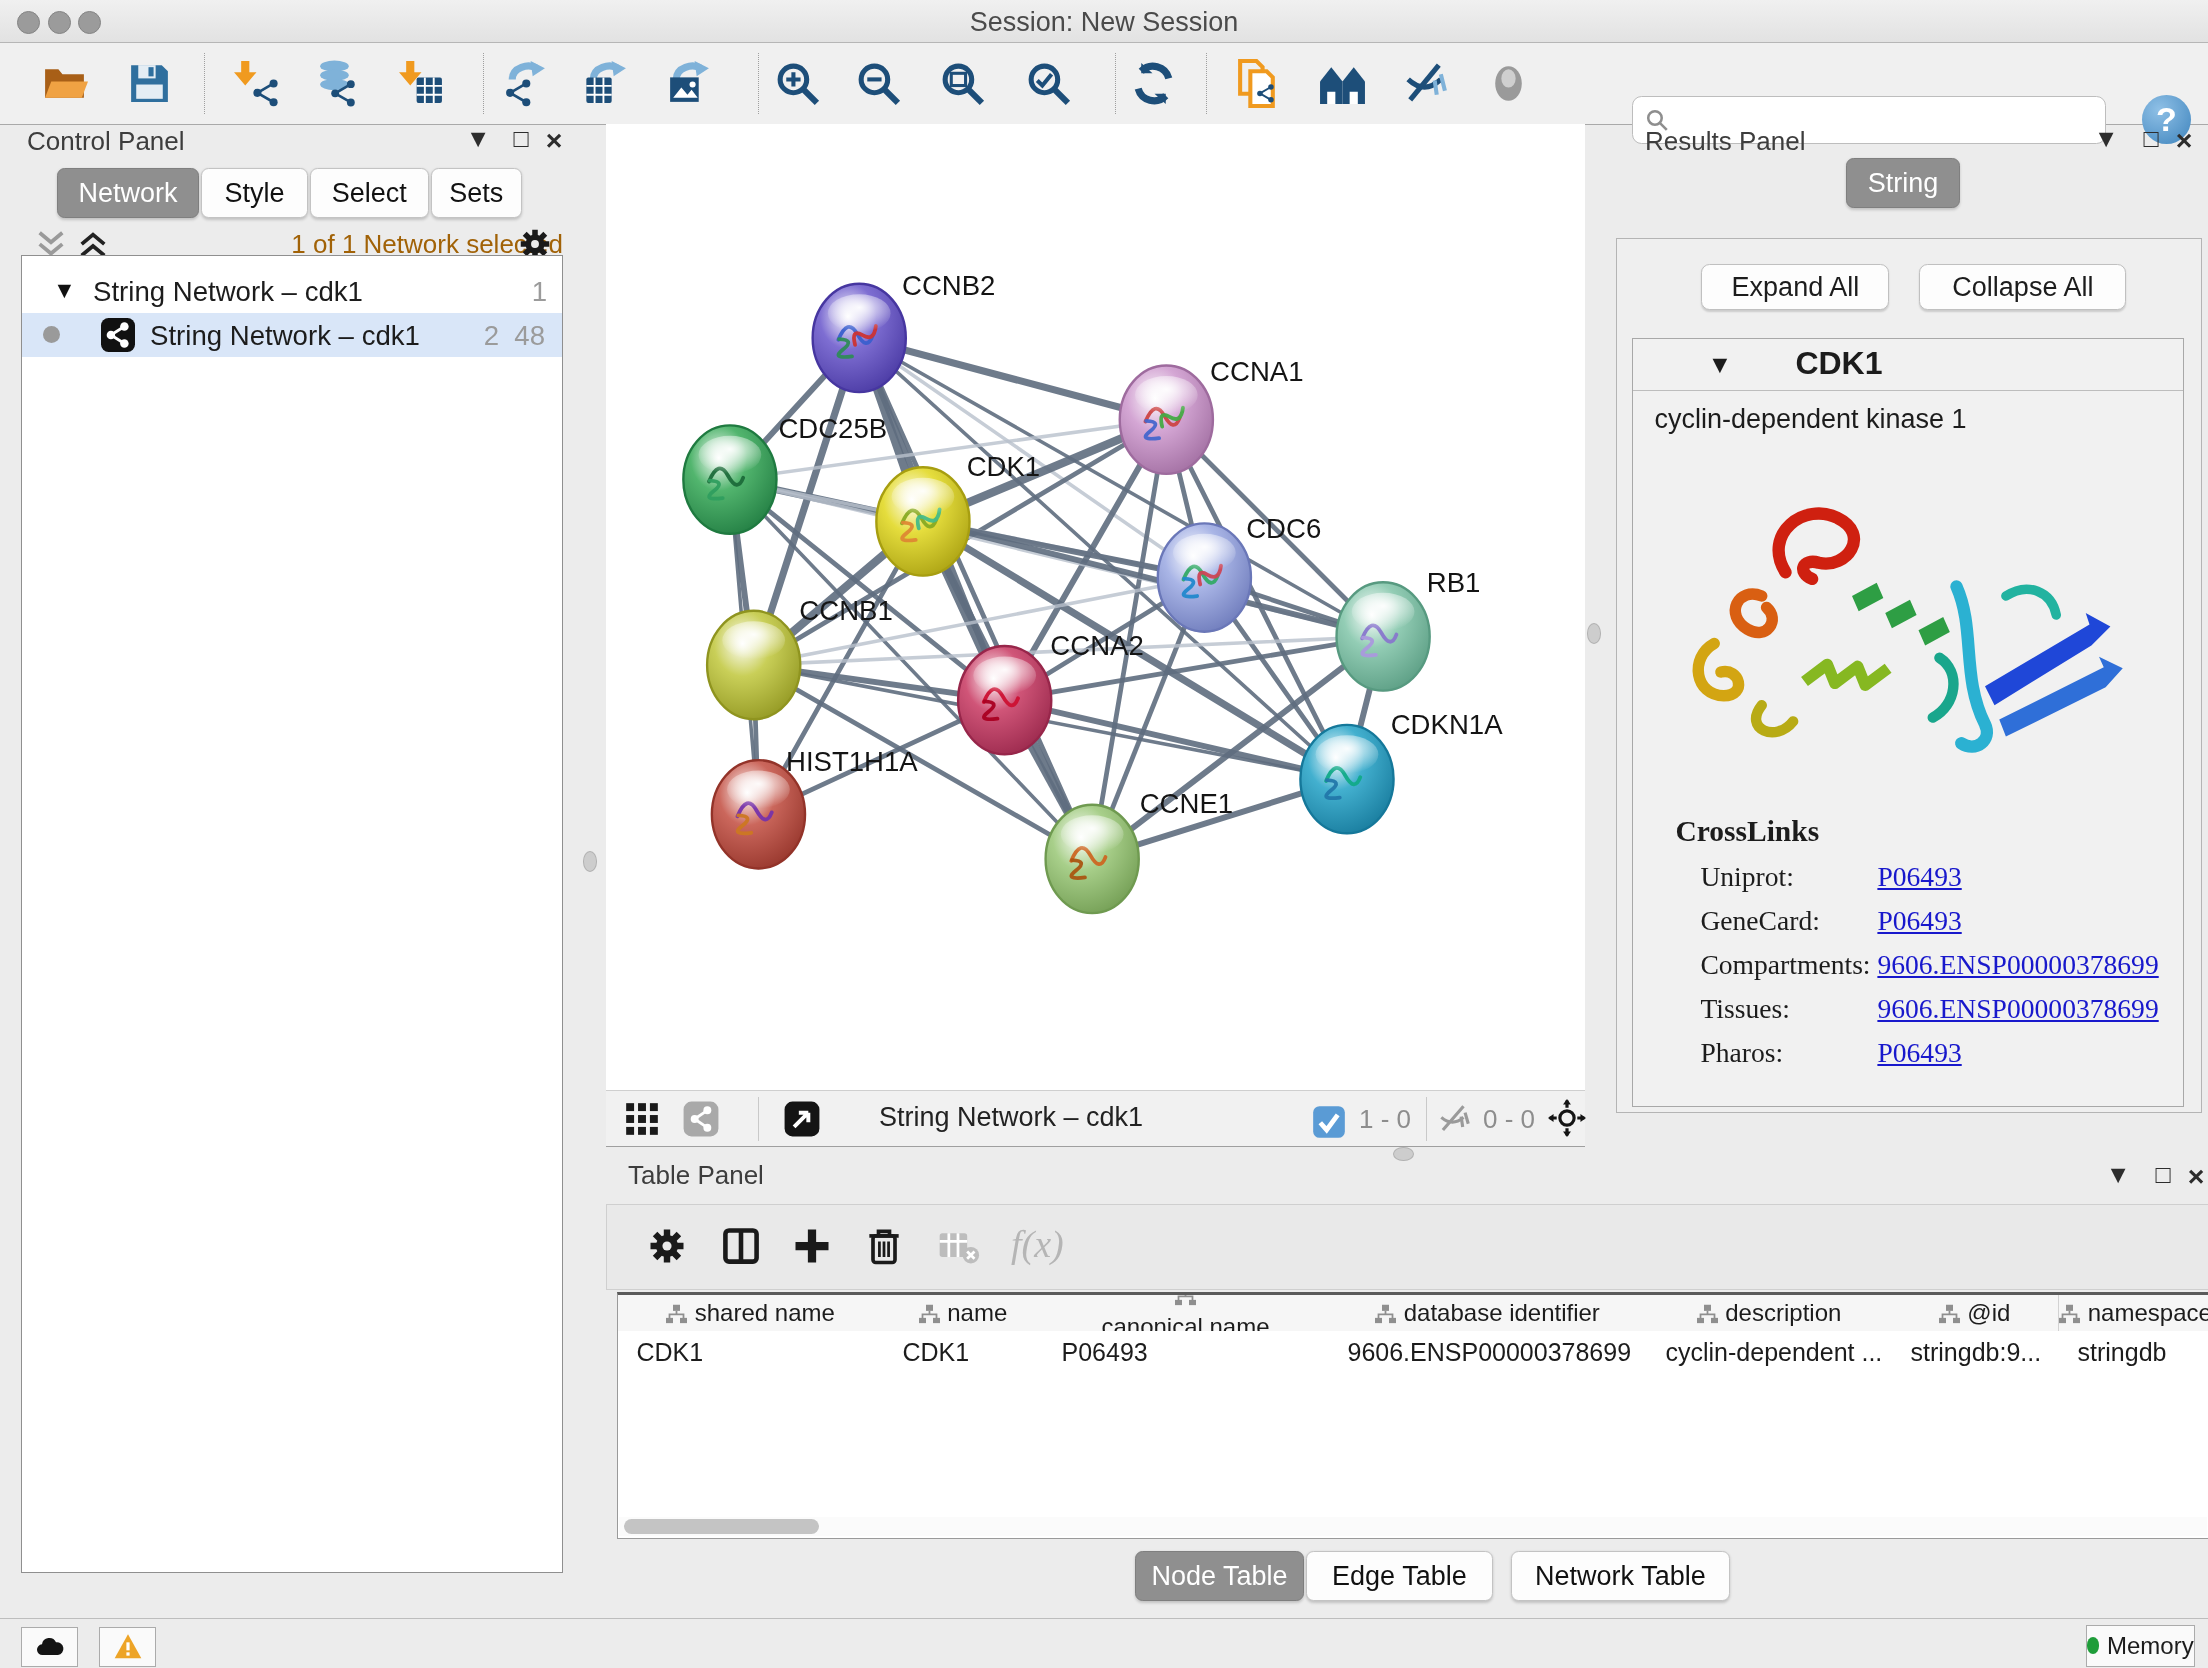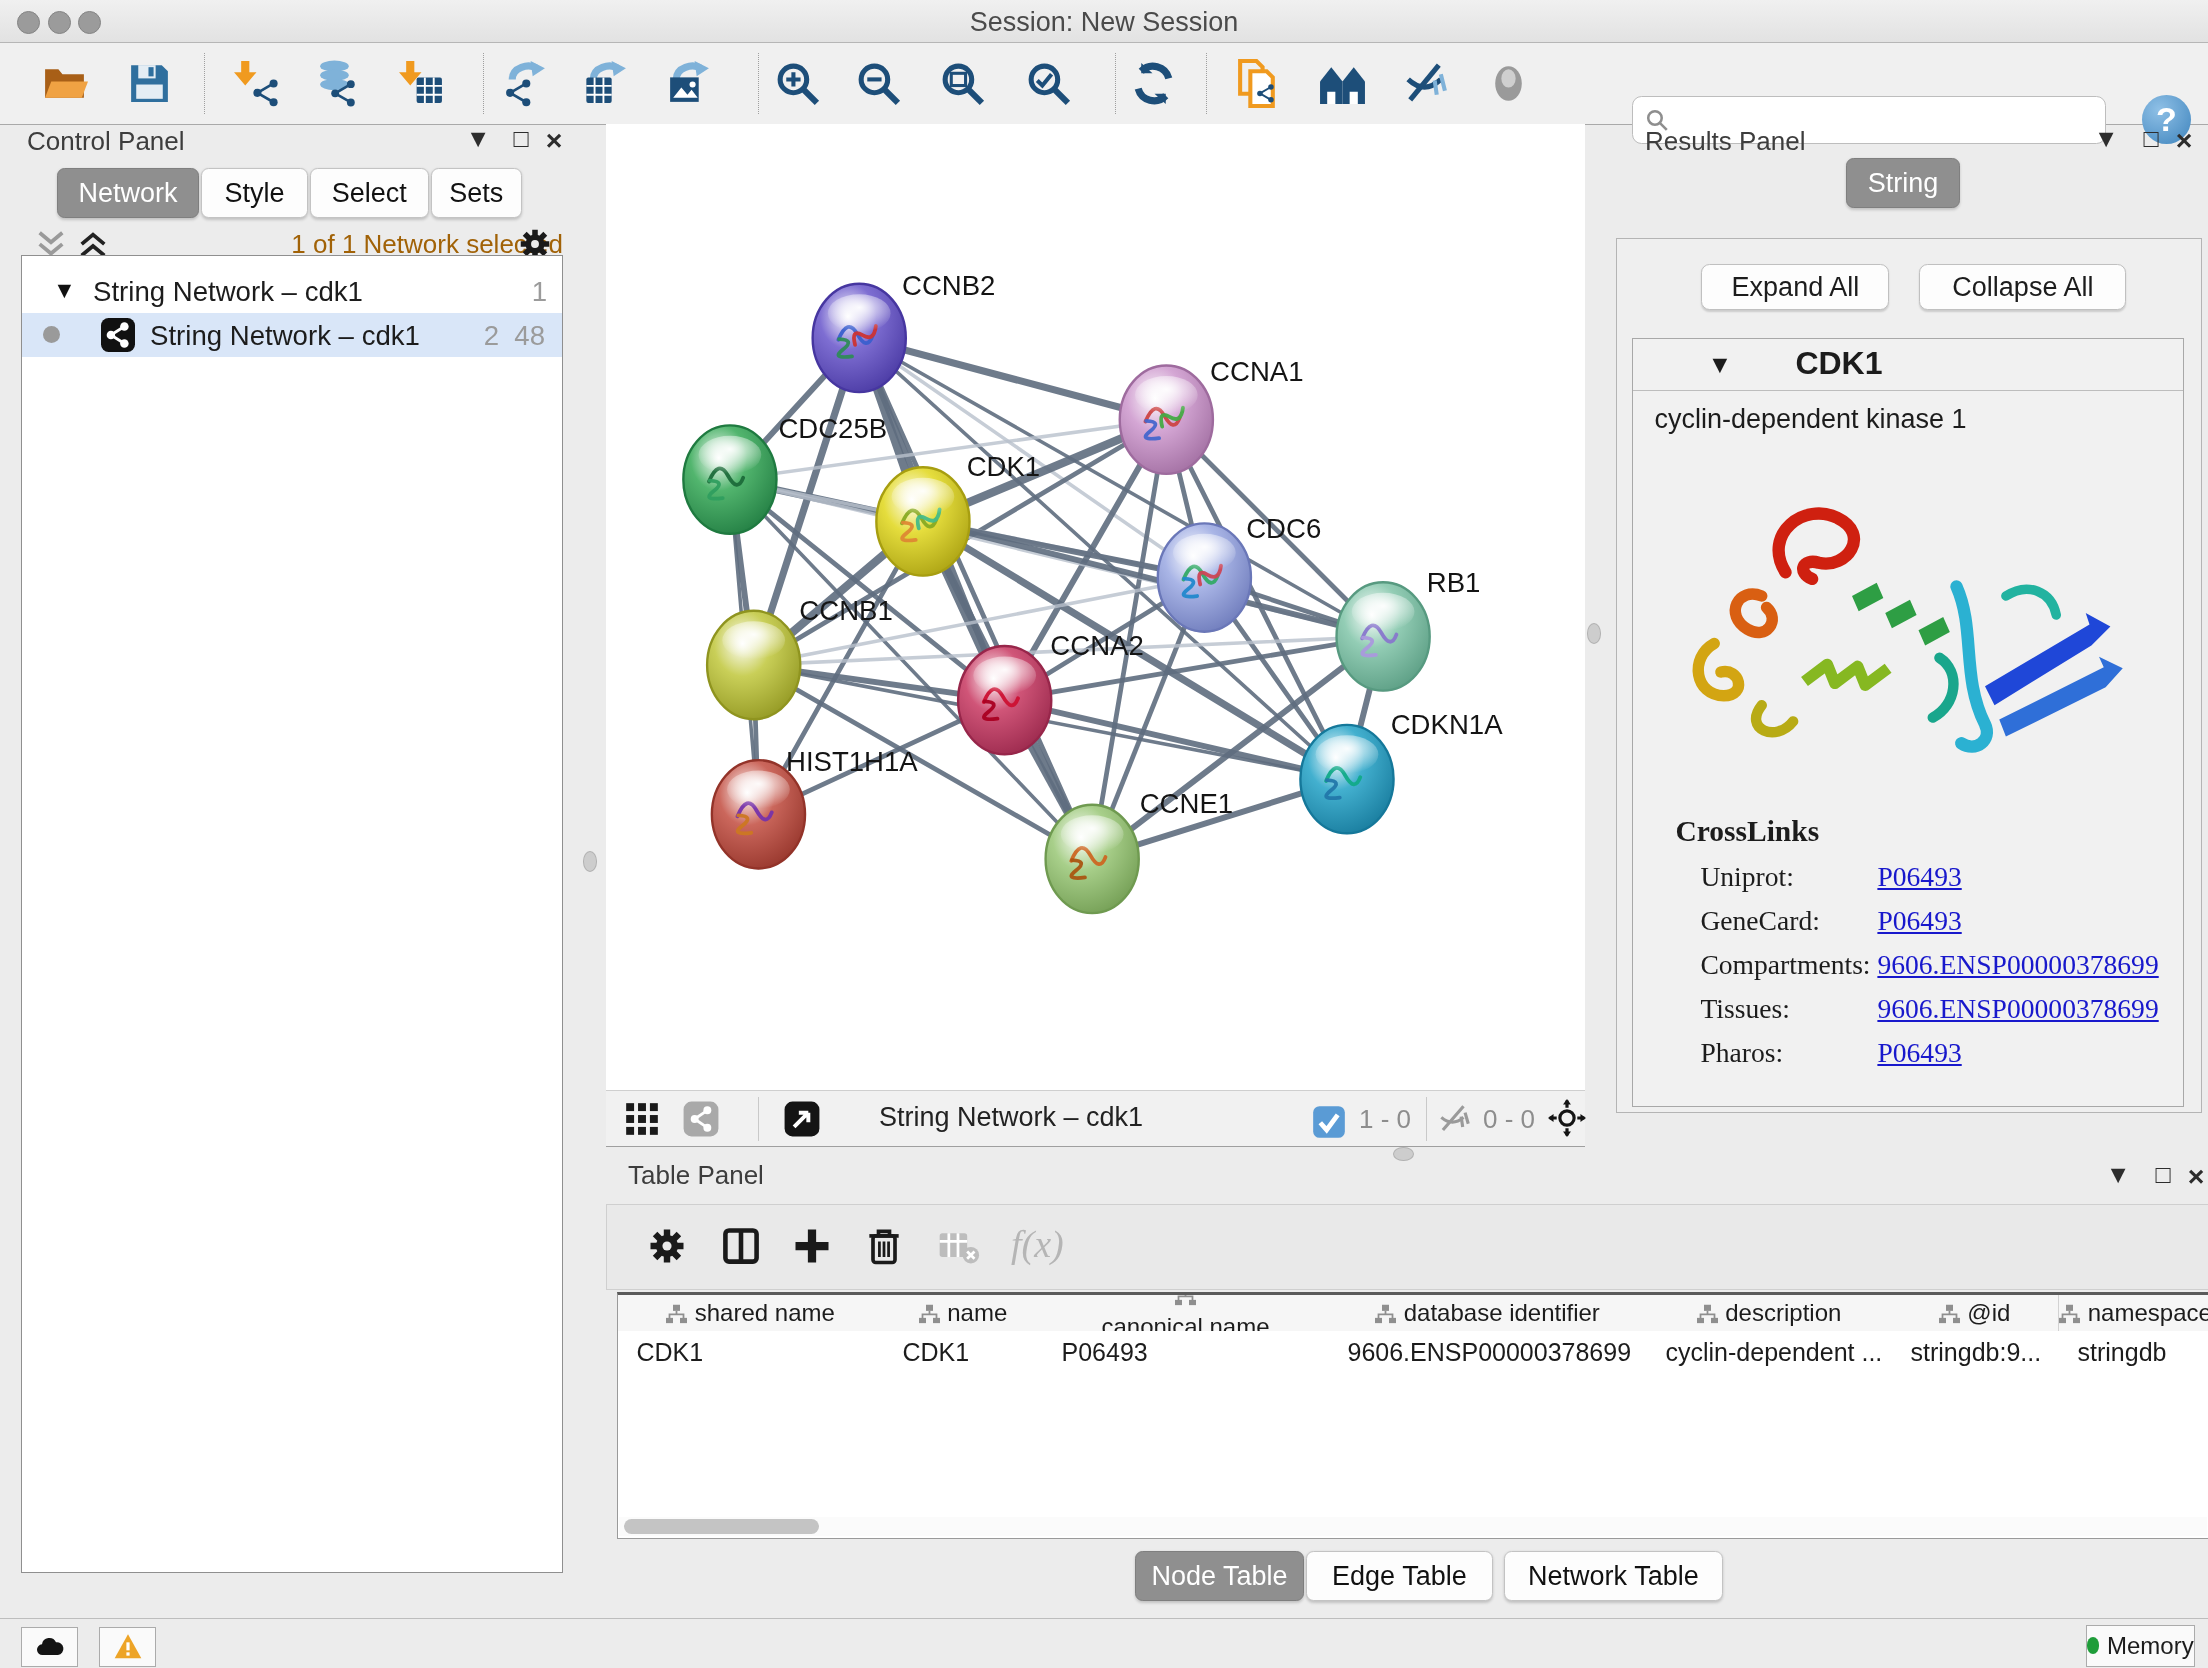--- a/index.html
+++ b/index.html
@@ -759,21 +759,21 @@
           <div class="td" style="left: 425px; width: 286px;">P06493</div>
           <div class="td" style="left: 711px; width: 318px;">9606.ENSP00000378699</div>
           <div class="td" style="left: 1029px; width: 245px;">cyclin-dependent ...</div>
           <div class="td" style="left: 1274px; width: 166px;">stringdb:9...</div>
           <div class="td" style="left: 1441px; width: 154px;">stringdb</div>
         </div>
       <div id="hscroll">
           <div id="hthumb"></div>
         </div>
     </div>
-    <div id="btabs"><span class="tabbtn sel" style="width: 167px; margin-right: 1.9px;">Node Table</span><span class="tabbtn" style="width: 185px; margin-right: 11px;">Edge Table</span><span class="tabbtn" style="width: 217px; margin-right: 1.9px;">Network Table</span></div>
+    <div id="btabs"><span class="tabbtn sel" style="width: 167px; margin-right: 1.9px;">Node Table</span><span class="tabbtn" style="width: 185px; margin-right: 18px;">Edge Table</span><span class="tabbtn" style="width: 217px; margin-right: 1.9px;">Network Table</span></div>
   </div>
 
   <div id="status">
     <span class="stbtn" style="left:21px">
       <svg viewBox="0 0 48 48">
           <path d="M13 36a8 8 0 0 1-1-16 11 11 0 0 1 21-3 8 8 0 0 1 3 19z" fill="#141414"></path>
         </svg>
       </span>
     <span class="stbtn" style="left:99px">
       <svg viewBox="0 0 48 48">

